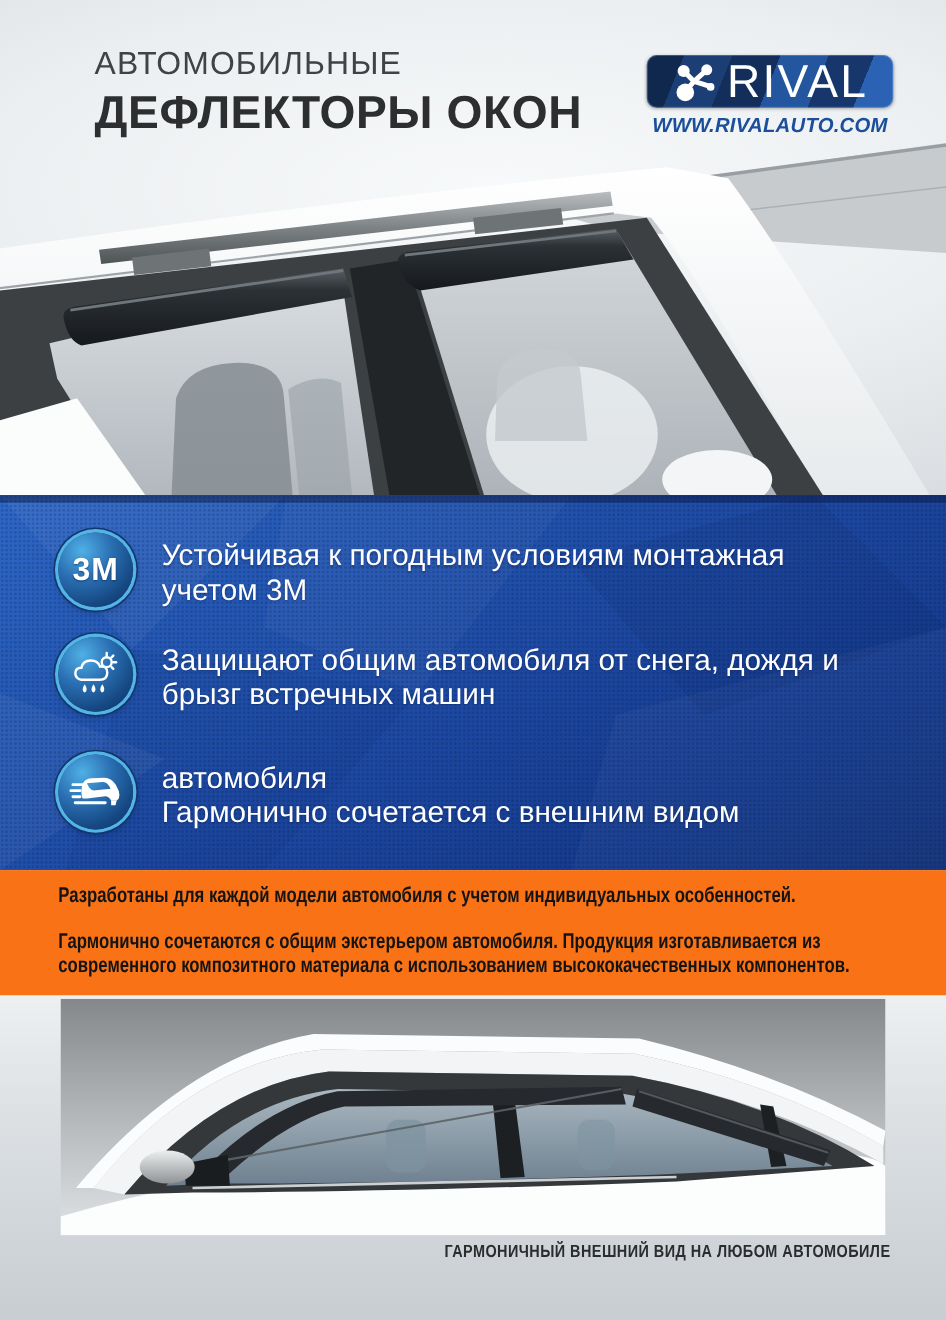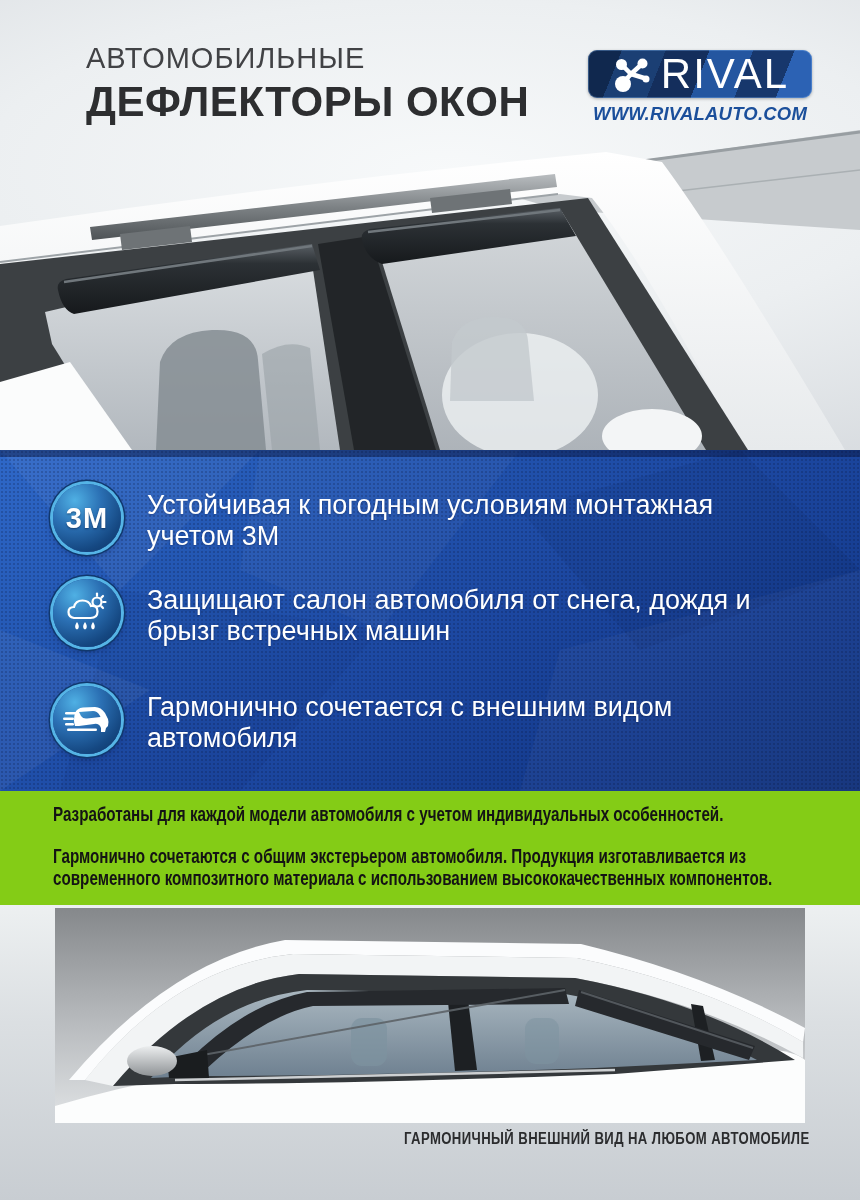--- a/index.html
+++ b/index.html
@@ -48,21 +48,21 @@
     width:68px; height:68px; border-radius:50%; flex:0 0 auto;
     background: radial-gradient(circle at 32% 24%, #4fb0e4 0%, #2b70b4 38%, #154882 72%, #0d3060 100%);
     box-shadow: 0 0 0 3px #55b4e6, 0 0 0 4.5px #10386e, 0 3px 8px rgba(0,10,40,.5);
     display:flex; align-items:center; justify-content:center;
   }
   .badge3m { color:#fff; font-size:29px; font-weight:700; letter-spacing:1px; text-shadow:0 1px 2px rgba(0,15,50,.5); }
   .ftext { color:#ffffff; font-size:27px; line-height:31px; margin-top:1px; text-shadow:0 1px 2px rgba(0,20,60,.35); }
   .ftext span { display:block; }
 
   
-  .white-section { position:absolute; left:0; top:791px; width:860px; height:114px; background:#84cc16; }
+  .white-section { position:absolute; left:0; top:791px; width:860px; height:114px; background:#f97316; }
   .para {
     position:absolute; left:53px; width:1030px;
     font-size:19.5px; font-weight:700; color:#141414; line-height:21.5px;
     transform:scaleX(.78); transform-origin:0 0; letter-spacing:0;
   }
   .para.p1 { top:13px; }
   .para.p2 { top:55px; }
 
   
   .bottom-section {
@@ -197,42 +197,42 @@
             <line x1="41.5" y1="12" x2="39.2" y2="12"></line>
             <line x1="39" y1="18" x2="37.4" y2="16.4"></line>
             <path d="M10,28 q-5.5,-1 -5.5,-6 q0,-5 5.5,-5 q1.5,-6.5 8.5,-6.5 q6.5,0 8.5,5.5 q6.5,-1 6.5,5.5 q0,6.5 -7,6.5 z"></path>
           </g>
           <path d="M13,32 c2.4,3.4 2.4,6.4 0,7.6 c-2.4,-1.2 -2.4,-4.2 0,-7.6" fill="#ffffff"></path>
           <path d="M21,32 c2.4,3.4 2.4,6.4 0,7.6 c-2.4,-1.2 -2.4,-4.2 0,-7.6" fill="#ffffff"></path>
           <path d="M29,32 c2.4,3.4 2.4,6.4 0,7.6 c-2.4,-1.2 -2.4,-4.2 0,-7.6" fill="#ffffff"></path>
         </svg>
       </div>
       <div class="ftext">
-        <span>Защищают салон автомобиля от снега, дождя и</span>
+        <span>Защищают общим автомобиля от снега, дождя и</span>
         <span>брызг встречных машин</span>
       </div>
     </div>
 
     <div class="feature f3">
       <div class="ficon">
         <svg width="48" height="42" viewBox="0 0 48 42">
           <g fill="#ffffff">
             <path fill-rule="evenodd" d="M12,14 Q14,9 20,8.5 L32,8 Q38,8 42,14 L45,20 Q46,23 45,27 L43,29 L38,29 Q36,24 31,25 L16,27 L12,27 Q10,21 12,14 Z
                      M16,13 L30,12 Q34,12 36.5,16 L37.5,18 L24,19.5 Q20,20 18,17 Z"></path>
             <rect x="2" y="13" width="13" height="2.6" rx="1.3"></rect>
             <rect x="0" y="18.5" width="11" height="2.6" rx="1.3"></rect>
             <rect x="2" y="24" width="9" height="2.6" rx="1.3"></rect>
             <rect x="4" y="29.5" width="30" height="2.6" rx="1.3"></rect>
             <path d="M38,29 l5,0 l-1,4 l-4,0 z"></path>
           </g>
         </svg>
       </div>
       <div class="ftext">
+        <span>автомобиля</span>
         <span>Гармонично сочетается с внешним видом</span>
-        <span>автомобиля</span>
       </div>
     </div>
   </div>
 
   <div class="white-section">
     <div class="para p1">Разработаны для каждой модели автомобиля с учетом индивидуальных особенностей.</div>
     <div class="para p2">Гармонично сочетаются с общим экстерьером автомобиля. Продукция изготавливается из современного композитного материала с использованием высококачественных компонентов.</div>
   </div>
 
   <div class="bottom-section">

